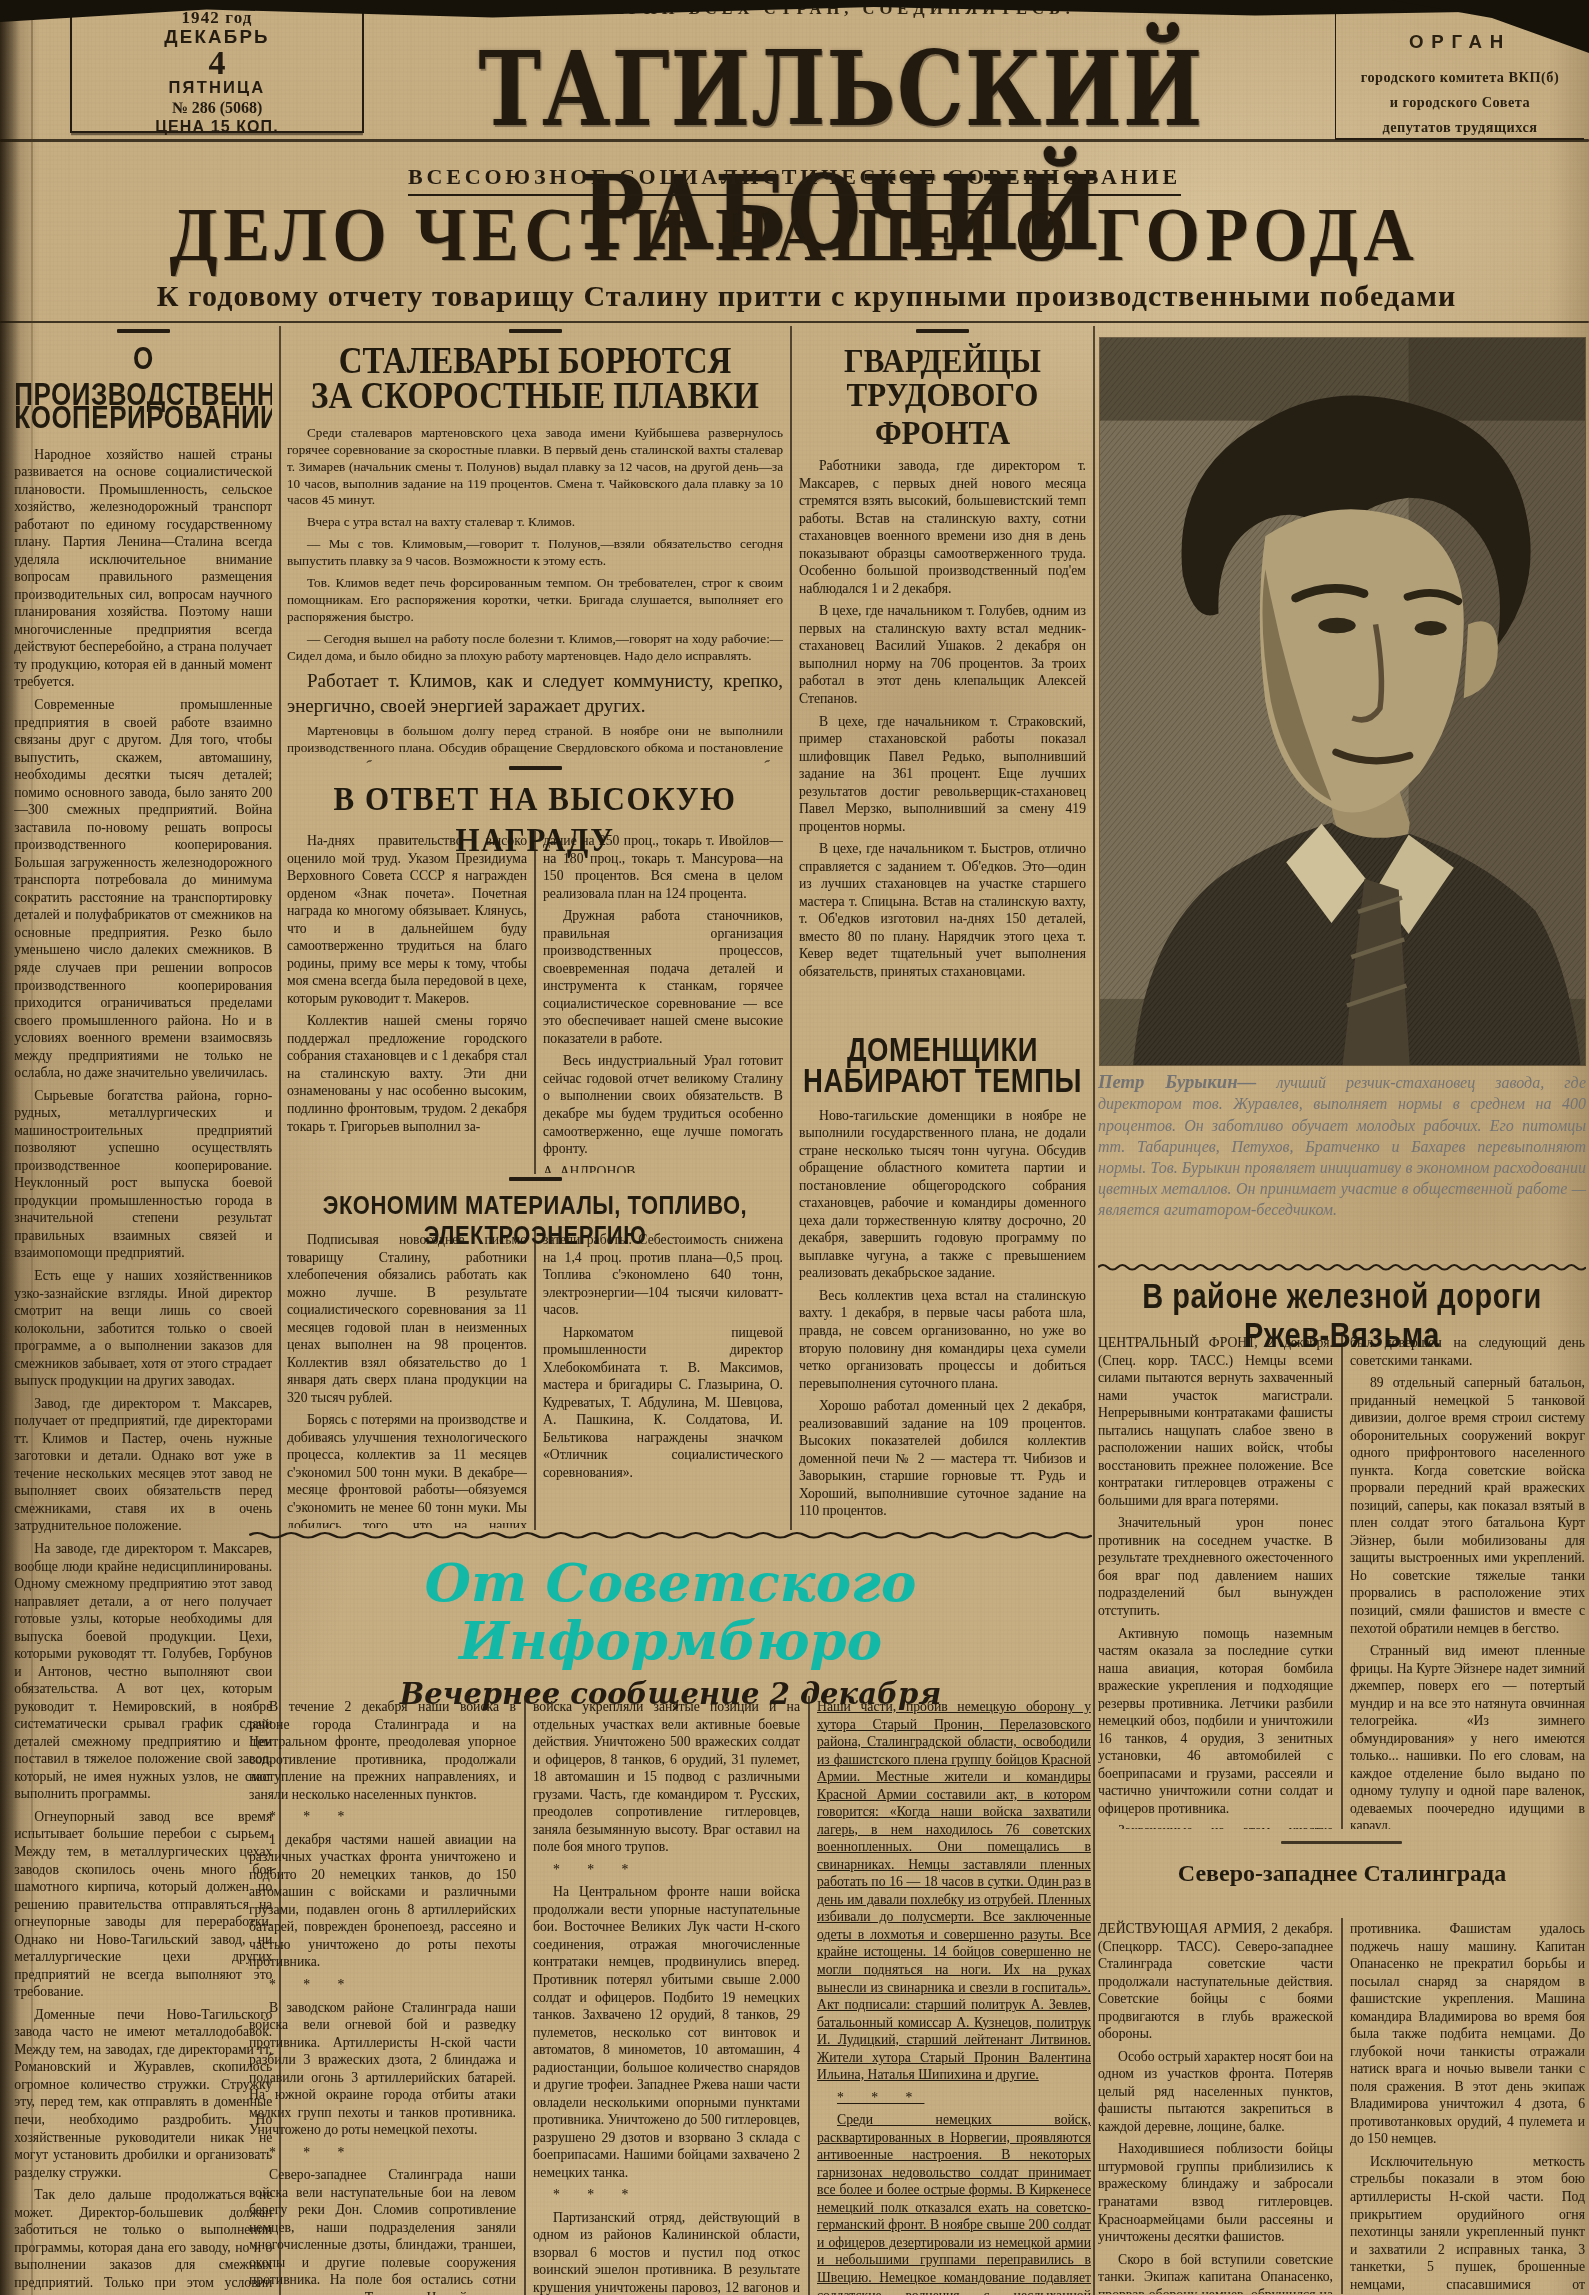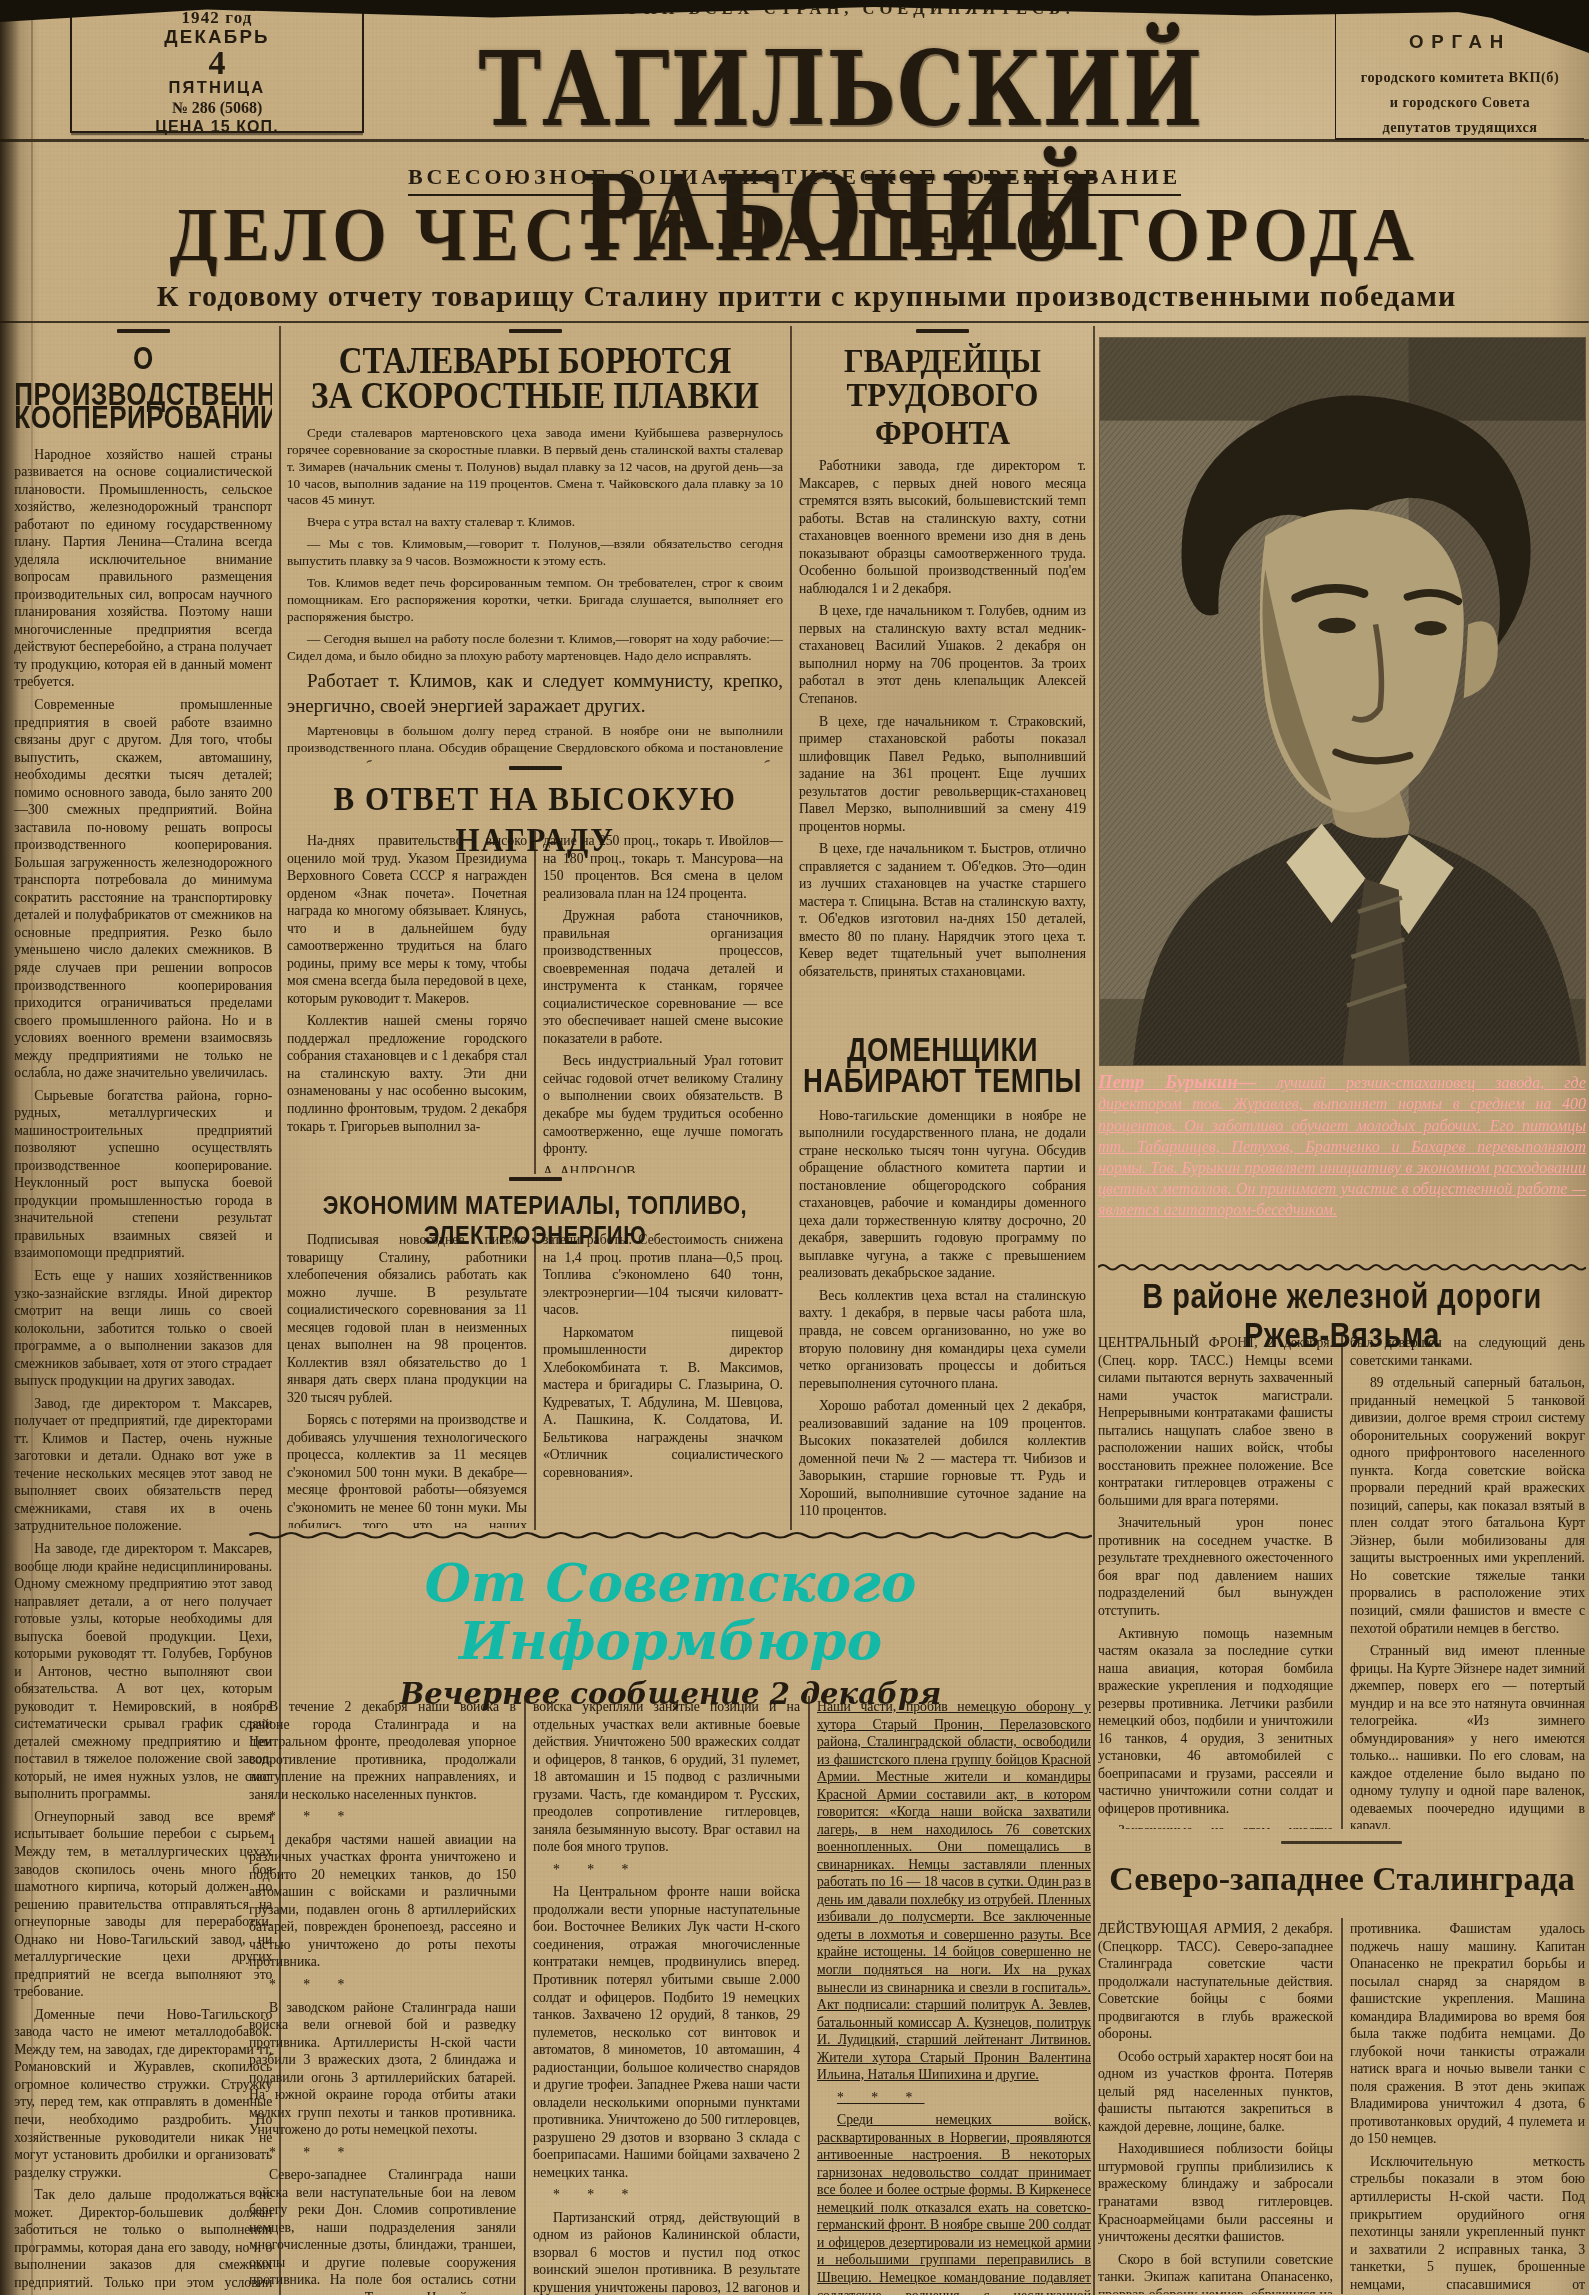--- a/index.html
+++ b/index.html
@@ -69,21 +69,21 @@
   .h-sans{font-family:"Liberation Sans",sans-serif;font-weight:bold;text-align:center;color:#211a0e;
      transform:scaleY(1.18);transform-origin:top center;letter-spacing:0.5px;}
   .h-serif{font-family:"Liberation Serif",serif;font-weight:bold;text-align:center;color:#211a0e;
      transform:scaleY(1.12);transform-origin:top center;}
   .stars{text-align:center;font:bold 14.3px/1 "Liberation Serif",serif;letter-spacing:12px;margin:3.3px 0 6.6px;color:#241c10;text-indent:0;}
   .sig{font-weight:bold;text-align:right;text-indent:0 !important;}
 
   .photo{position:absolute;left:1100px;top:338px;width:485px;height:727px;z-index:1;
      outline:1.6px solid rgba(32,24,12,.55);box-shadow:0 0 12px rgba(60,45,22,.35) inset;}
   .caption{position:absolute;left:1098px;top:1071px;width:488px;z-index:1;
-     font:italic 16px/1.32 "Liberation Serif",serif;color:#fca5a5;text-align:justify;text-decoration:underline;}
+     font:italic 16px/1.32 "Liberation Serif",serif;color:#737373;text-align:justify;}
   .caption .lead{font:bold italic 18.7px/1.2 "Liberation Serif",serif;}
   .wavy{position:absolute;height:6.6px;z-index:2;}
 </style>
 </head>
 <body>
 
 <div class="stage">
   <div class="paper"></div>
   <div class="crease"></div>
 
@@ -257,21 +257,21 @@
       <p class="noind">был довершен на следующий день советскими танками.</p>
       <p>89 отдельный саперный батальон, приданный немецкой 5 танковой дивизии, долгое время строил систему оборонительных сооружений вокруг одного прифронтового населенного пункта. Когда советские войска прорвали передний край вражеских позиций, саперы, как показал взятый в плен солдат этого батальона Курт Эйзнер, были мобилизованы для защиты выстроенных ими укреплений. Но советские тяжелые танки прорвались в расположение этих позиций, смяли фашистов и вместе с пехотой обратили немцев в бегство.</p>
       <p>Странный вид имеют пленные фрицы. На Курте Эйзнере надет зимний джемпер, поверх его — потертый мундир и на все это натянута овчинная телогрейка. «Из зимнего обмундирования» у него имеются только... нашивки. По его словам, на каждое отделение было выдано по одному тулупу и одной паре валенок, одеваемых поочередно идущими в караул.</p>
 
     </div>
   </div>
 
   <div class="hrule" style="left:1281px;top:1841px;width:121px;height:3.3px;"></div>
 
   <div class="art" style="left:1098px;top:1860px;width:488px;height:436px;">
-    <div class="h-serif" style="font-size:34px;margin-bottom:26px;transform:none;">Северо-западнее Сталинграда</div>
+    <div class="h-serif" style="font-size:24px;margin-bottom:26px;transform:none;">Северо-западнее Сталинграда</div>
     <div style="position:absolute;left:0;top:60px;width:235px;height:374px;overflow:hidden;">
       <p class="noind">ДЕЙСТВУЮЩАЯ АРМИЯ, 2 декабря. (Спецкорр. ТАСС). Северо-западнее Сталинграда советские части продолжали наступательные действия. Советские бойцы с боями продвигаются в глубь вражеской обороны.</p>
       <p>Особо острый характер носят бои на одном из участков фронта. Потеряв целый ряд населенных пунктов, фашисты пытаются закрепиться в каждой деревне, лощине, балке.</p>
       <p>Находившиеся поблизости бойцы штурмовой группы приблизились к вражескому блиндажу и забросали гранатами взвод гитлеровцев. Красноармейцами были рассеяны и уничтожены десятки фашистов.</p>
       <p>Скоро в бой вступили советские танки. Экипаж капитана Опанасенко, прорвав оборону немцев, обрушился на укрепления</p>
     </div>
     <div class="vrule" style="left:243px;top:58px;height:376px;"></div>
     <div style="position:absolute;left:252px;top:60px;width:235px;height:374px;overflow:hidden;">
       <p class="noind">противника. Фашистам удалось поджечь нашу машину. Капитан Опанасенко не прекратил борьбы и посылал снаряд за снарядом в фашистские укрепления. Машина командира Владимирова во время боя была также подбита немцами. До глубокой ночи танкисты отражали натиск врага и ночью вывели танки с поля сражения. В этот день экипаж Владимирова уничтожил 4 дзота, 6 противотанковых орудий, 4 пулемета и до 150 немцев.</p>
       <p>Исключительную меткость стрельбы показали в этом бою артиллеристы Н-ской части. Под прикрытием орудийного огня пехотинцы заняли укрепленный пункт и захватили 2 исправных танка, 3 танкетки, 5 пушек, брошенные немцами, спасавшимися от истребляющего огня нашей артиллерии!</p>

